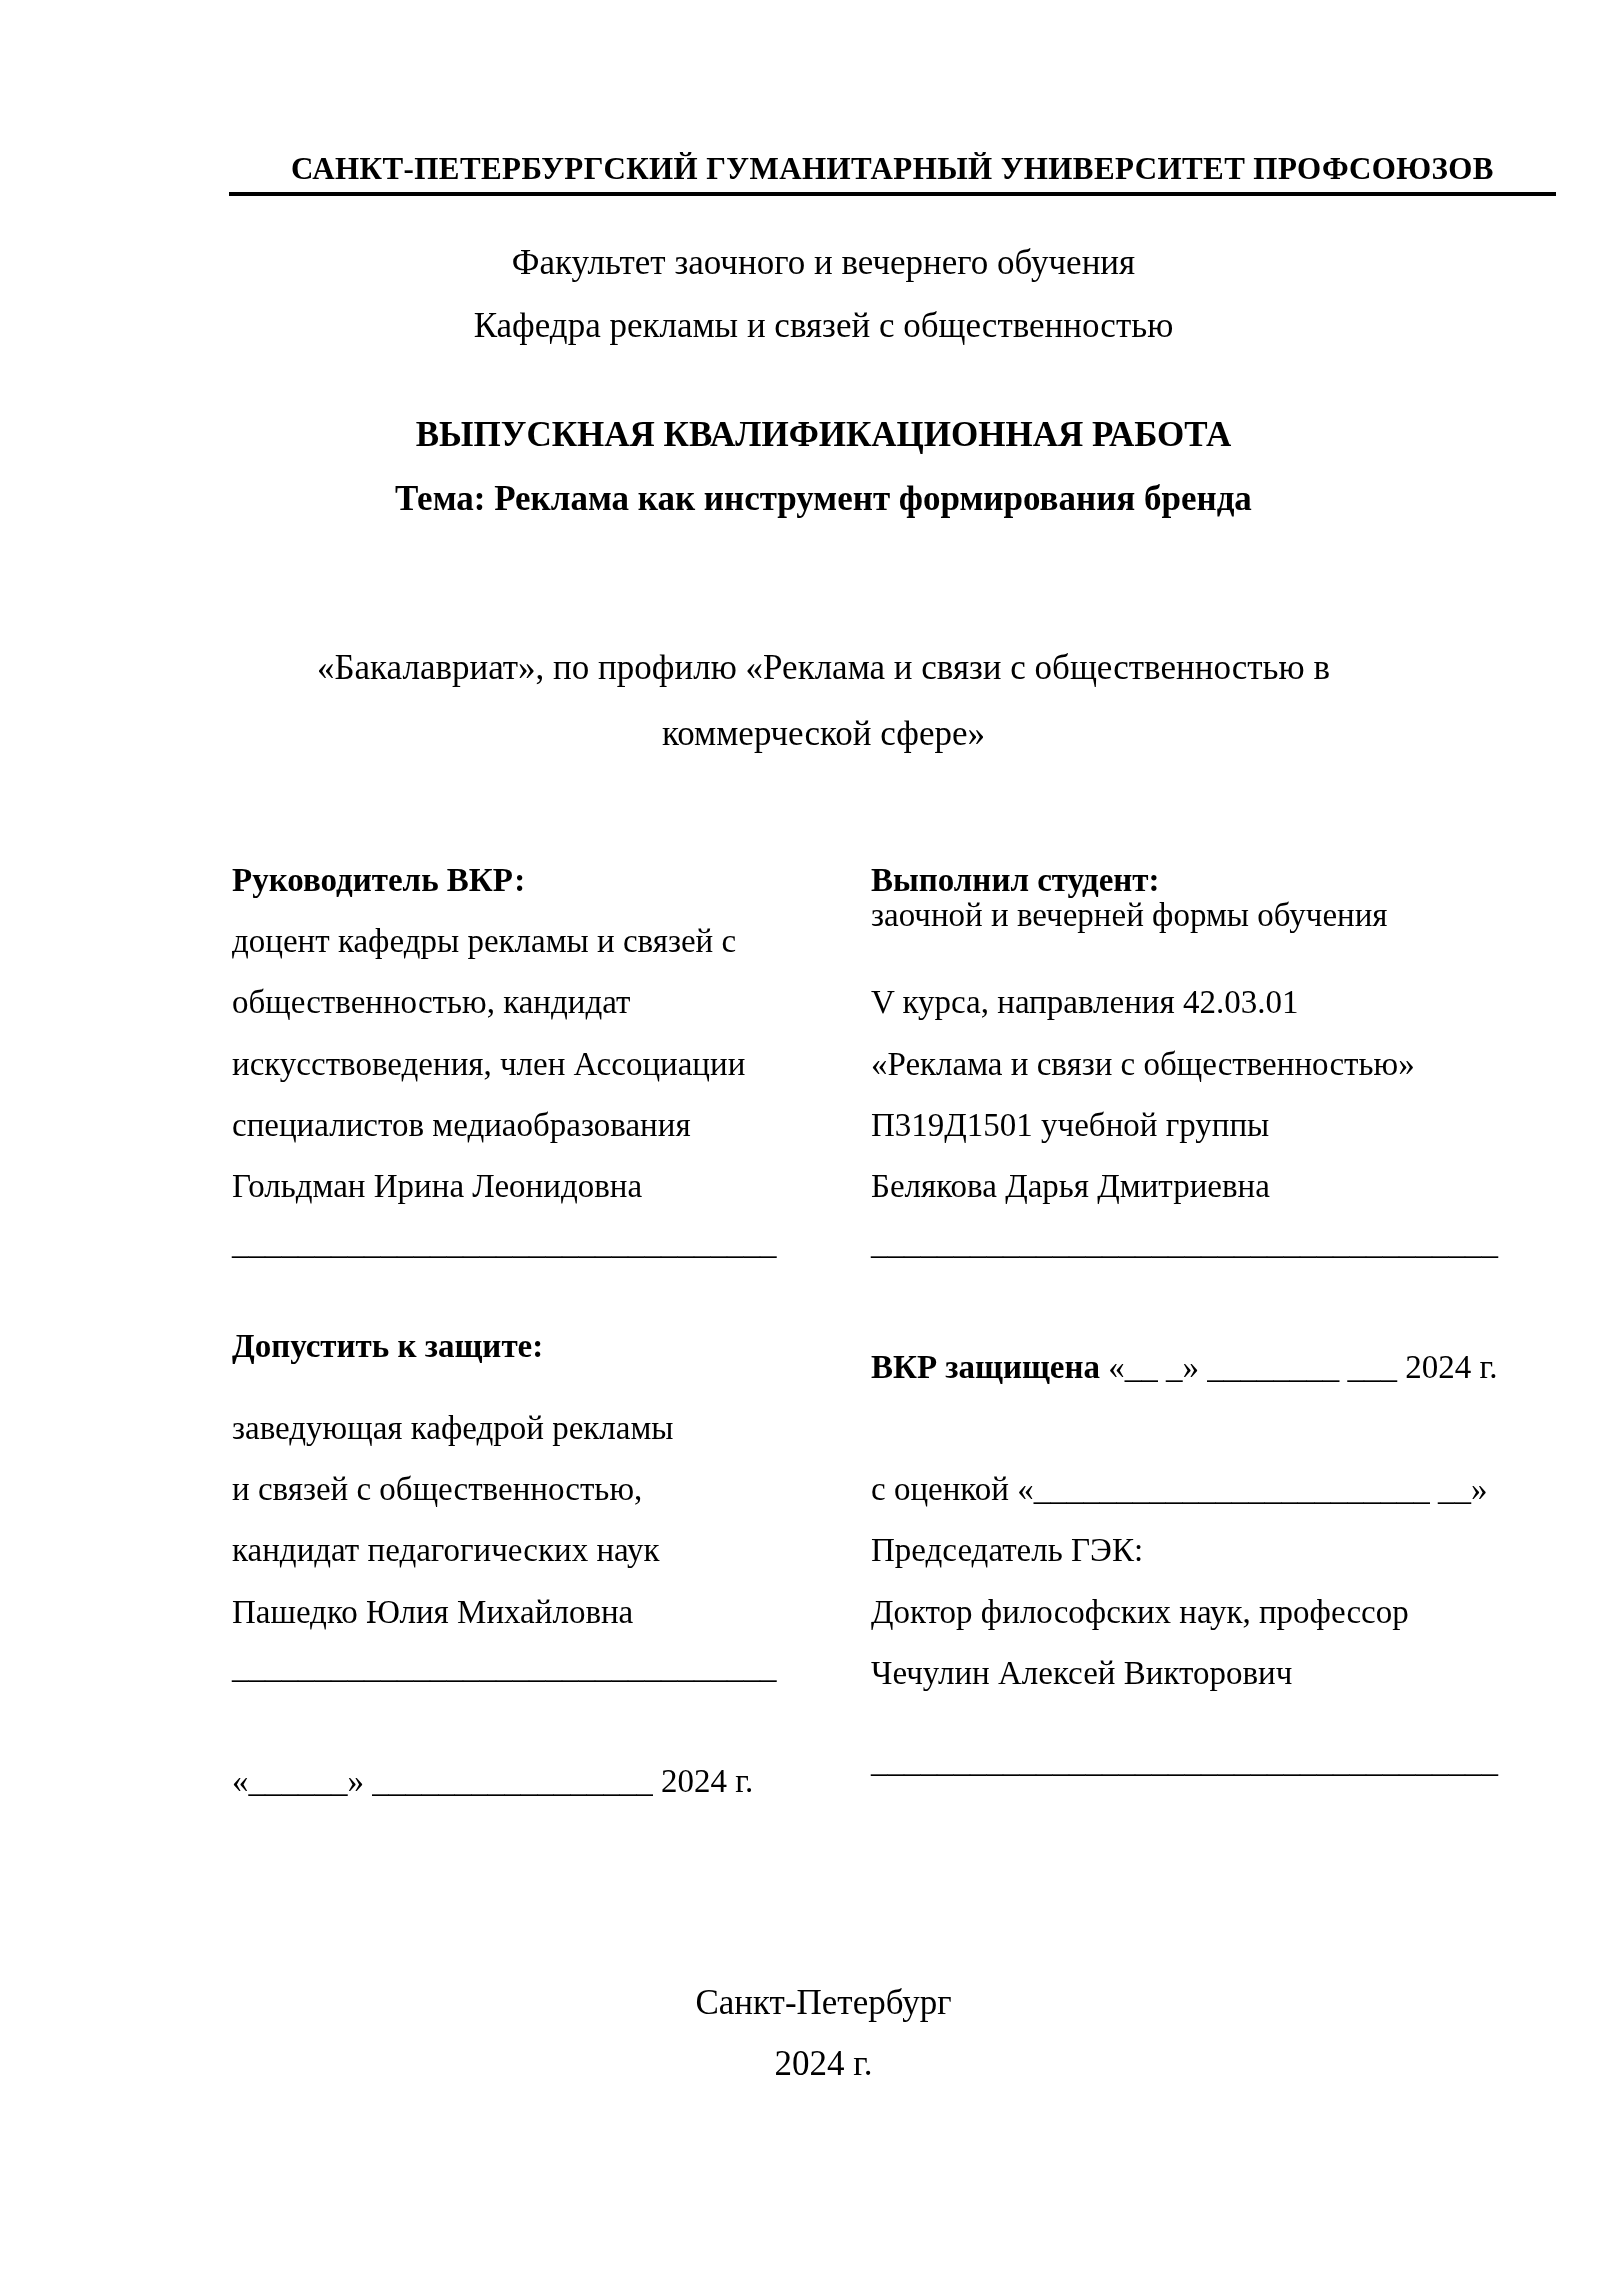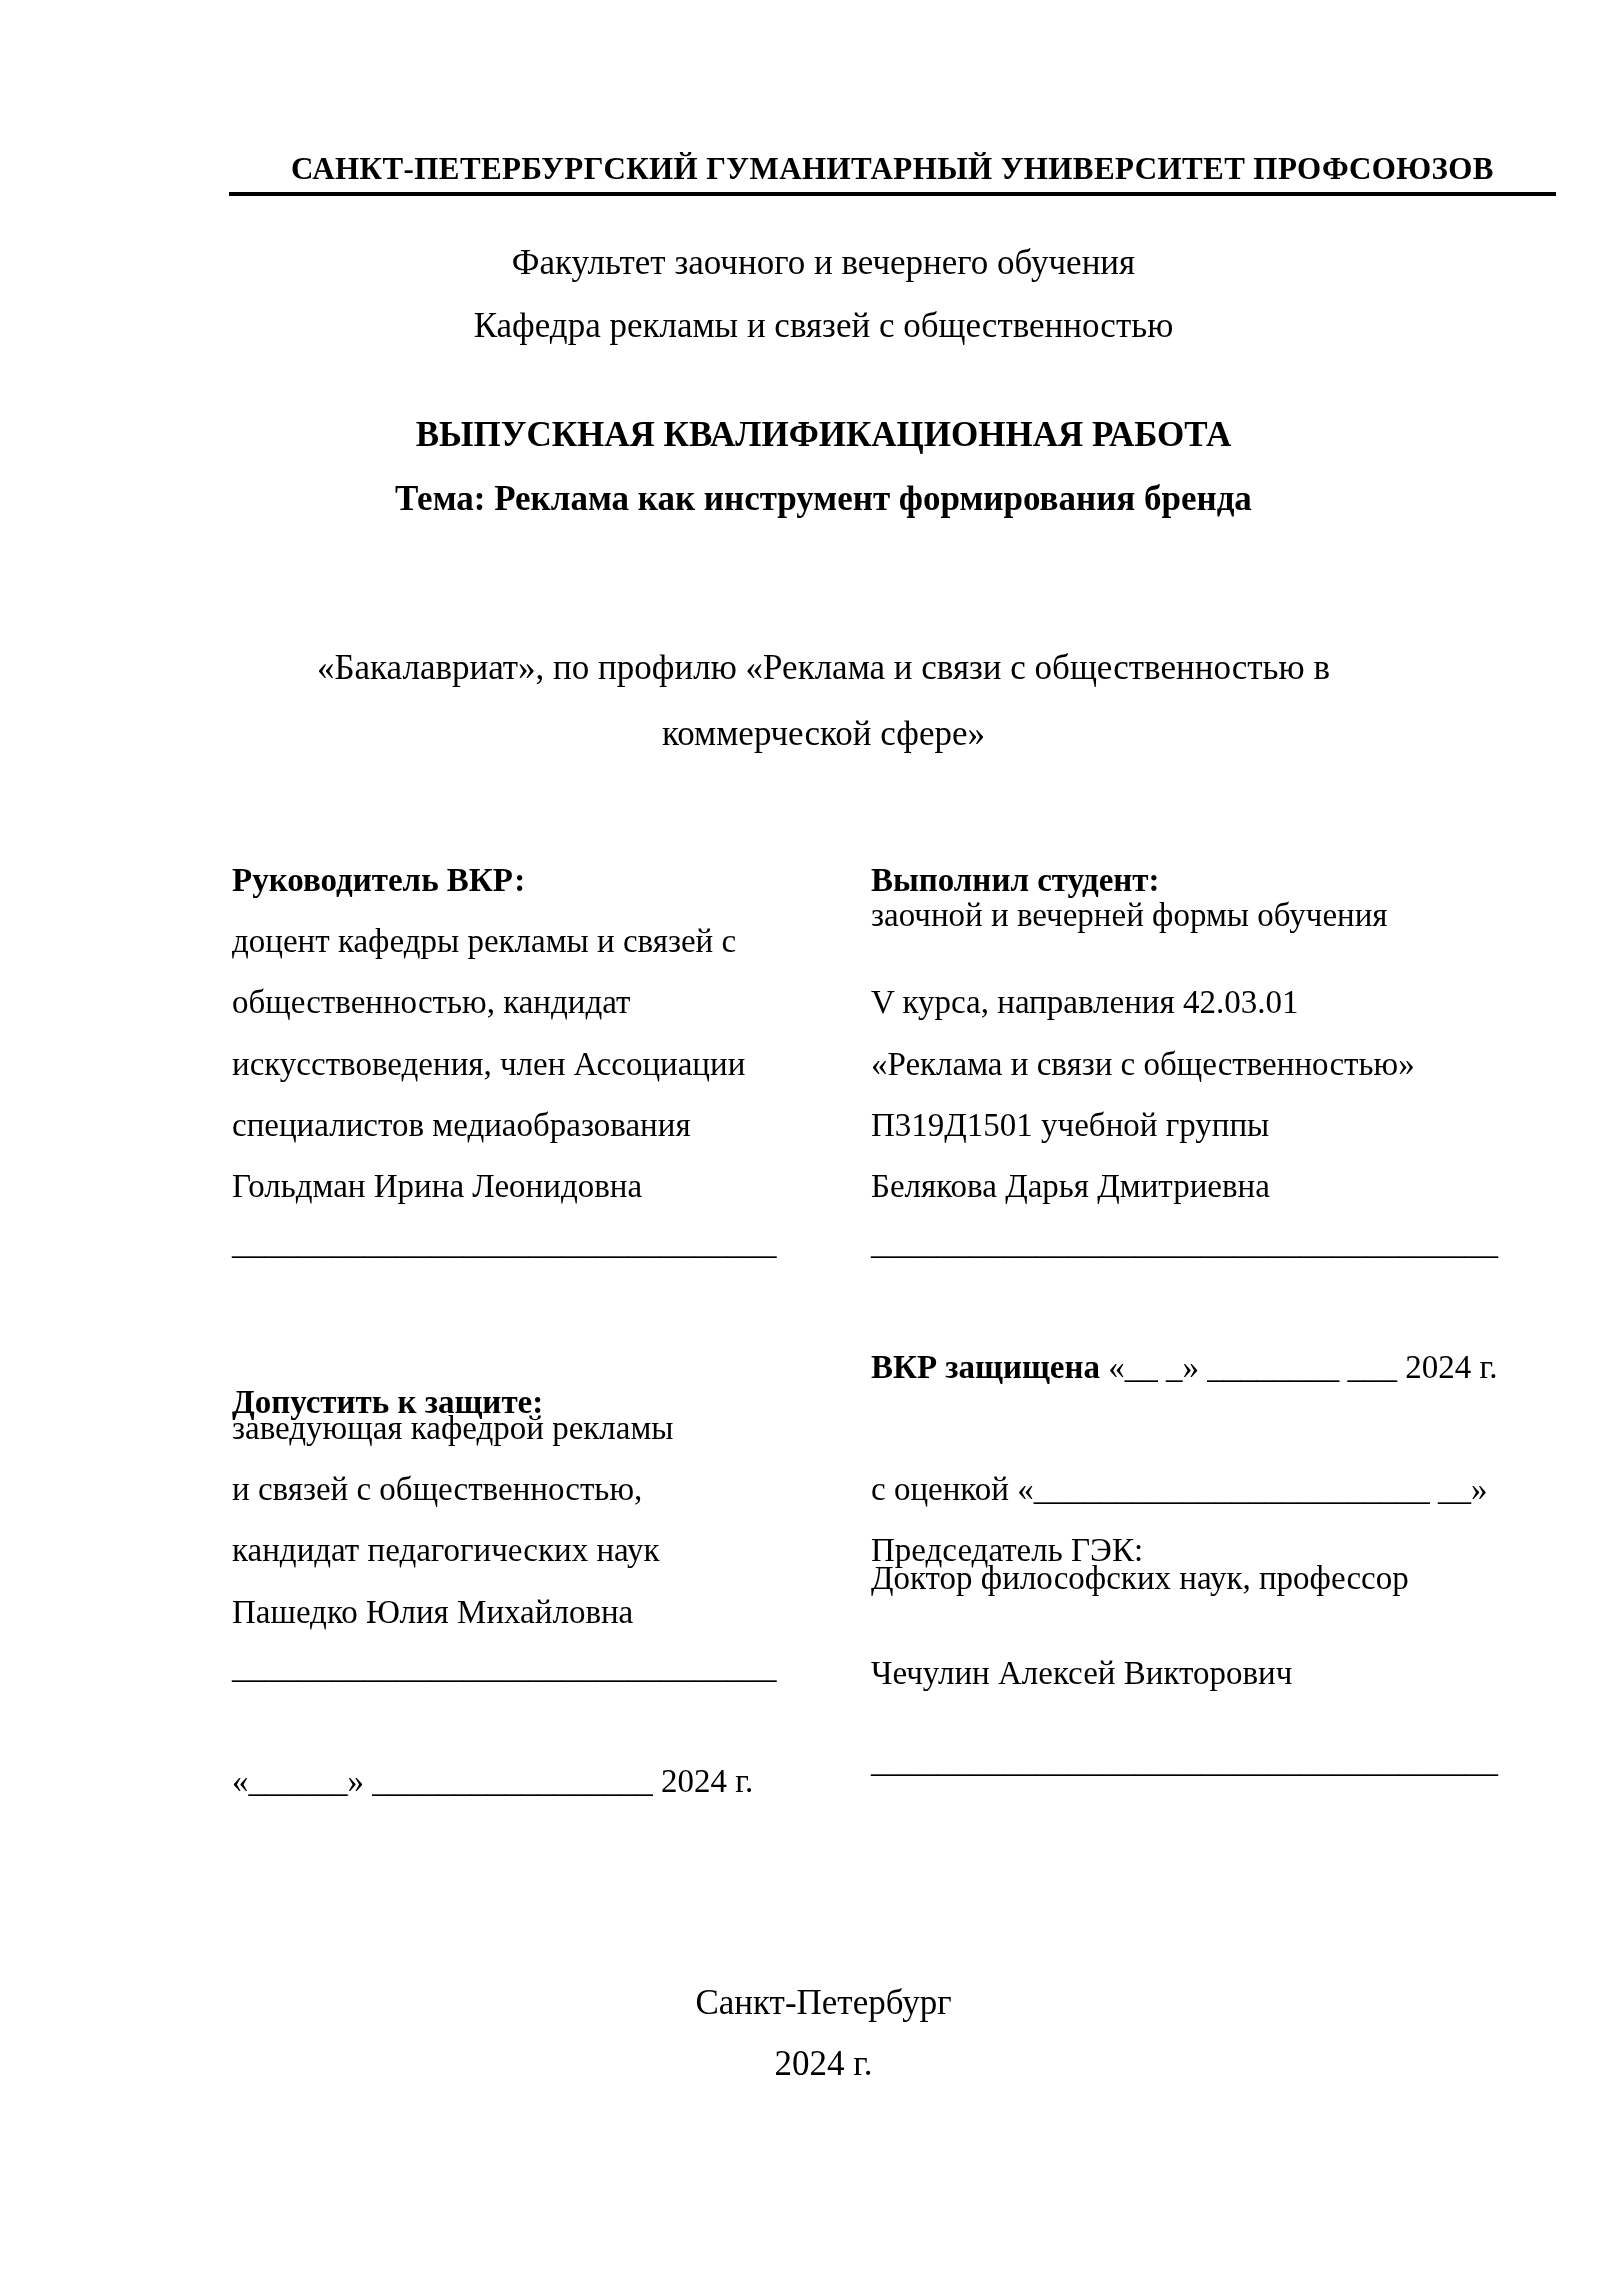--- a/index.html
+++ b/index.html
@@ -46,34 +46,34 @@
     <div class="abs col-right line bold" style="top:862px;">Выполнил студент:</div>
     <div class="abs col-right line" style="top:897px;text-align:center;">заочной и вечерней формы обучения</div>
     <div class="abs col-right line" style="top:984px;">V курса, направления 42.03.01</div>
     <div class="abs col-right line" style="top:1046px;">«Реклама и связи с общественностью»</div>
     <div class="abs col-right line" style="top:1107px;">П319Д1501 учебной группы</div>
     <div class="abs col-right line" style="top:1168px;">Белякова Дарья Дмитриевна</div>
     <div class="abs col-right line" style="top:1225px;">______________________________________</div>
   </div>
 
   <div>
-    <div class="abs col-left line bold" style="top:1384px;text-align:center;">Допустить к защите:</div>
+    <div class="abs col-left line bold" style="top:1328px;text-align:center;">Допустить к защите:</div>
     <div class="abs col-left line" style="top:1410px;">заведующая кафедрой рекламы</div>
     <div class="abs col-left line" style="top:1471px;">и связей с общественностью,</div>
     <div class="abs col-left line" style="top:1532px;">кандидат педагогических наук</div>
     <div class="abs col-left line" style="top:1594px;">Пашедко Юлия Михайловна</div>
     <div class="abs col-left line" style="top:1649px;">_________________________________</div>
     <div class="abs col-left line" style="top:1763px;text-align:right;">«______» _________________ 2024 г.</div>
   </div>
 
   <div>
     <div class="abs col-right line" style="top:1349px;"><span class="bold">ВКР защищена</span><span> «__ _» ________ ___ 2024 г.</span></div>
     <div class="abs col-right line" style="top:1471px;">с оценкой «________________________ __»</div>
     <div class="abs col-right line" style="top:1532px;">Председатель ГЭК:</div>
-    <div class="abs col-right line" style="top:1560px;">Доктор философских наук, профессор</div>
+    <div class="abs col-right line" style="top:1594px;">Доктор философских наук, профессор</div>
     <div class="abs col-right line" style="top:1655px;">Чечулин Алексей Викторович</div>
     <div class="abs col-right line" style="top:1743px;">______________________________________</div>
   </div>
 
   <div class="abs center t44" style="top:1983px;">Санкт-Петербург</div>
   <div class="abs center t44" style="top:2044px;">2024 г.</div>
 
 </div>
 
 

